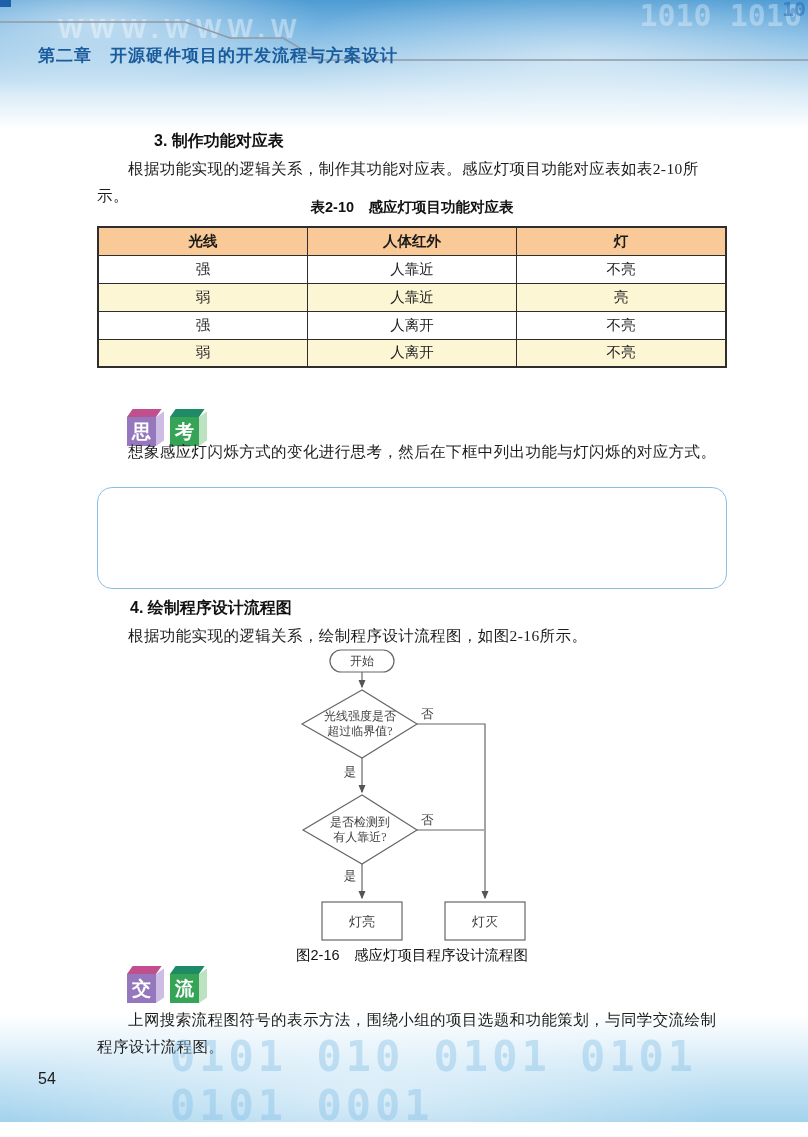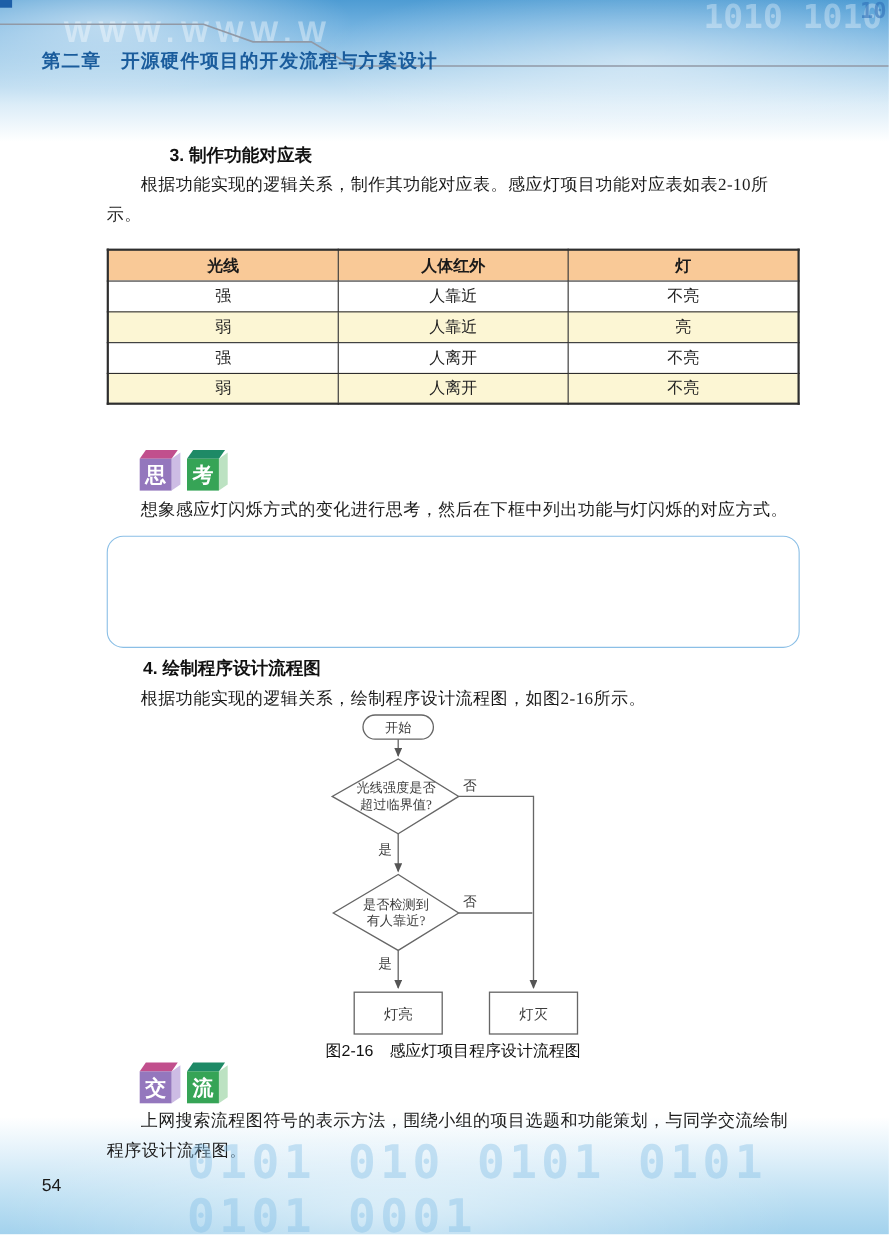--- a/index.html
+++ b/index.html
@@ -69,20 +69,21 @@
   <div class="decor corner-d">10</div>
   <svg class="hdr-line" width="808" height="70">
     <polyline points="0,22 185,22 230,38 283,38 320,60 808,60" fill="none" stroke="#9199A6" stroke-width="1.5"></polyline>
   </svg>
   <div class="chapter">
     <span>第二章</span><span class="gap"></span><span>开源硬件项目的开发流程与方案设计</span>
   </div>
 
   <div class="h-num" style="left:118px; top:131px;margin-left:36px;">3. 制作功能对应表</div>
   <div class="para" style="top:155px;">根据功能实现的逻辑关系，制作其功能对应表。感应灯项目功能对应表如表2-10所示。</div>
+  <div class="tbl-caption" style="top:198px;">表2-10　感应灯项目功能对应表</div>
 
   <table class="func">
     <tbody>
         <tr>
       <th>光线</th>
       <th>人体红外</th>
       <th>灯</th>
     </tr>
     <tr>
       <td>强</td>
@@ -112,21 +113,21 @@
       <span class="top"></span>
         <span class="side"></span>
       <span class="front">思</span>
     </span>
     <span class="cube green">
       <span class="top"></span>
         <span class="side"></span>
       <span class="front">考</span>
     </span>
   </div>
-  <div class="para" style="top:450px;">想象感应灯闪烁方式的变化进行思考，然后在下框中列出功能与灯闪烁的对应方式。</div>
+  <div class="para" style="top:438px;">想象感应灯闪烁方式的变化进行思考，然后在下框中列出功能与灯闪烁的对应方式。</div>
   <div class="answer-box"></div>
 
   <div class="h-num" style="left:130px; top:598px;">4. 绘制程序设计流程图</div>
   <div class="para" style="top:622px;">根据功能实现的逻辑关系，绘制程序设计流程图，如图2-16所示。</div>
 
   <svg class="flow" width="260" height="300" viewBox="0 0 260 300">
     <defs>
       <marker id="arh" markerWidth="8" markerHeight="8" refX="6" refY="3" orient="auto">
         <path d="M0,0 L7,3 L0,6 Z" fill="#555"></path>
       </marker>

